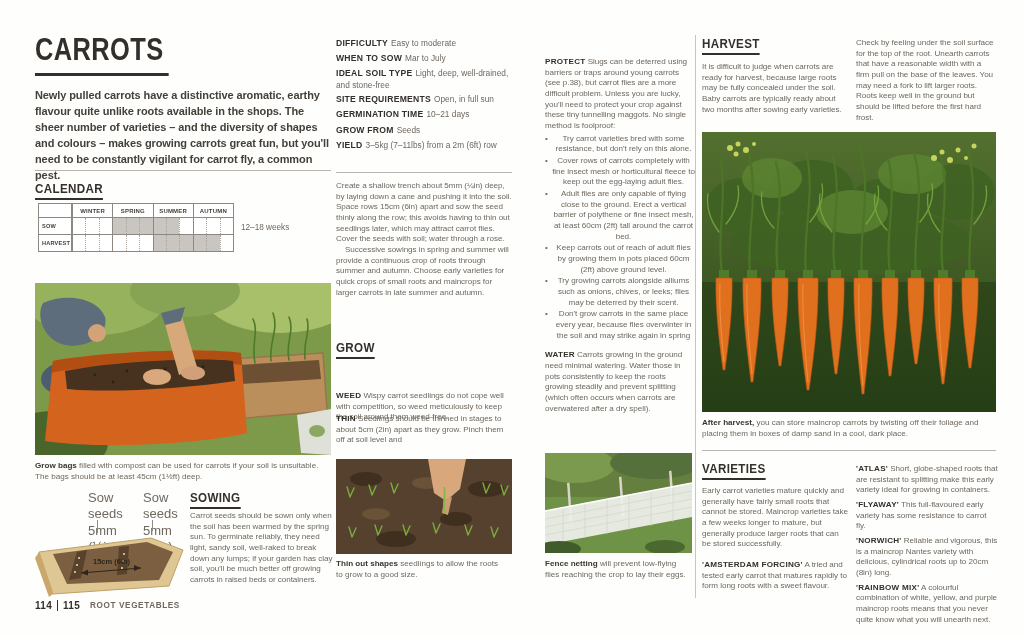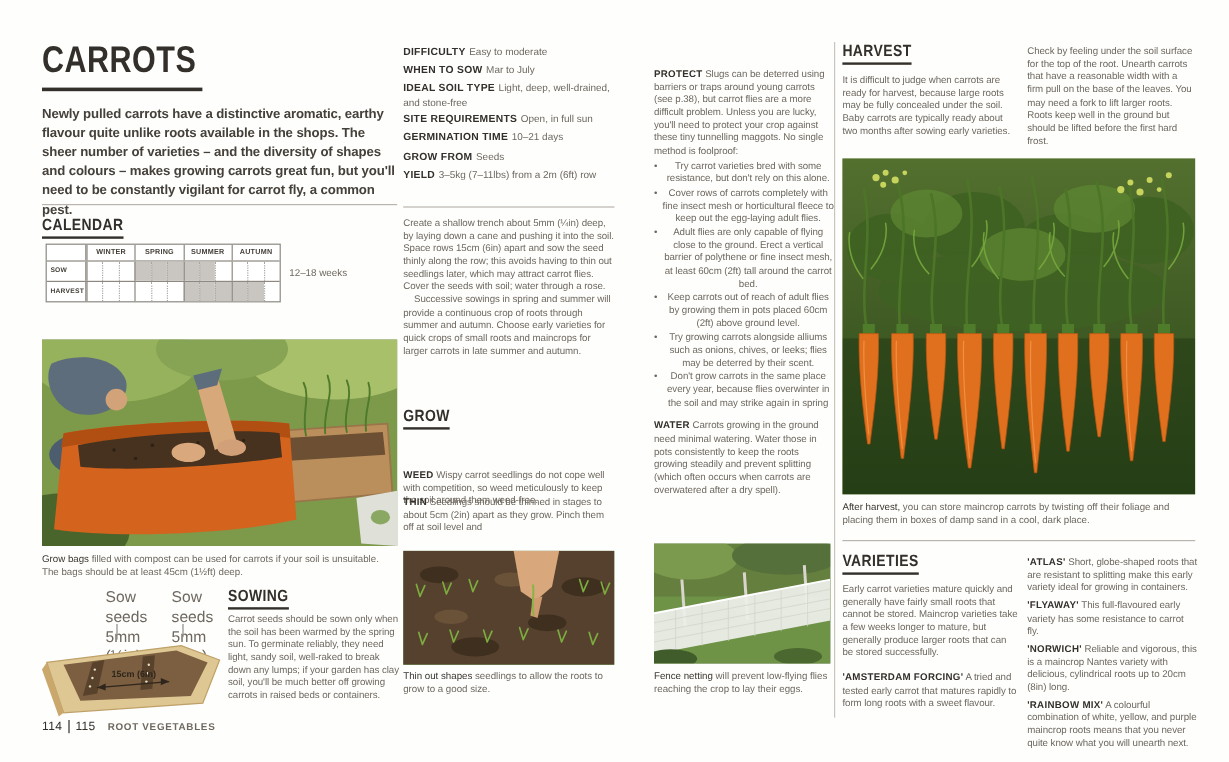--- a/index.html
+++ b/index.html
@@ -11,21 +11,21 @@
   .sec  { font-size:13.5px; font-weight:bold; color:#332f2a; letter-spacing:0.4px; display:inline-block;
           border-bottom:2px solid #332f2a; padding-bottom:2px; transform:scaleX(0.86); transform-origin:left top; }
   .intro { font-size:11px; font-weight:bold; color:#45413a; line-height:1.45; letter-spacing:-0.1px; }
   .body { font-size:8.1px; line-height:1.32; color:#6e685f; letter-spacing:-0.05px; }
   .body p + p { margin-top:8px; }
   .indent { text-indent:9px; }
   .lbl { font-weight:bold; color:#332f2a; letter-spacing:0.25px; }
   .hr { border-top:1px solid #b9b5ae; height:0; }
   .vr { border-left:1px solid #c9c5be; width:0; }
   .cap { font-size:8.1px; line-height:1.3; color:#6e685f; }
-  .cap .cap-b { font-weight:normal; color:#3a362f; }
+  .cap .cap-b { font-weight:bold; color:#3a362f; }
   .photo { overflow:hidden; background:#5e7c3c; }
   .photo svg { display:block; }
 
   
   .fact { margin-bottom:4px; font-size:8.3px; line-height:1.3; }
   .fact .lbl { margin-right:3px; font-size:8.6px; }
 
   
   .cal { width:196px; border:1px solid #8d8982; background:#fff; }
   .cal-row { display:flex; height:17px; border-top:1px solid #8d8982; }
@@ -45,21 +45,21 @@
   ul.bullets { list-style:none; margin-top:2px; }
   ul.bullets li { position:relative; padding-left:7px; margin-top:1px;text-align:center; }
   ul.bullets li::before { content:"•"; position:absolute; left:0; top:0; color:#6e685f; }
 
   .vitem { margin-top:7px; }
   .dia-label { font-size:13px; line-height:1.25; color:#6e685f; }
   .leader { border-left:1px solid #8f8b84; width:0; position:absolute; }
 
   
   .footer { display:flex; align-items:center; font-size:10px; color:#332f2a; }
-  .footer .pg { font-weight:normal; letter-spacing:0.3px; }
+  .footer .pg { font-weight:bold; letter-spacing:0.3px; }
   .footer .pg2 { border-left:1.5px solid #332f2a; margin-left:5px; padding-left:5px; }
   .footer .sect { font-size:8.2px; font-weight:bold; color:#6e685f; margin-left:10px; letter-spacing:0.6px; }
 </style>
 </head>
 <body>
 
 <div class="abs" style="left:35px; top:32px;">
   <h1 class="title">CARROTS</h1>
 </div>
 <div class="abs intro" style="left:35px; top:88px; width:298px;">Newly pulled carrots have a distinctive aromatic, earthy flavour quite unlike roots available in the shops. The sheer number of varieties – and the diversity of shapes and colours – makes growing carrots great fun, but you'll need to be constantly vigilant for carrot fly, a common pest.</div>

